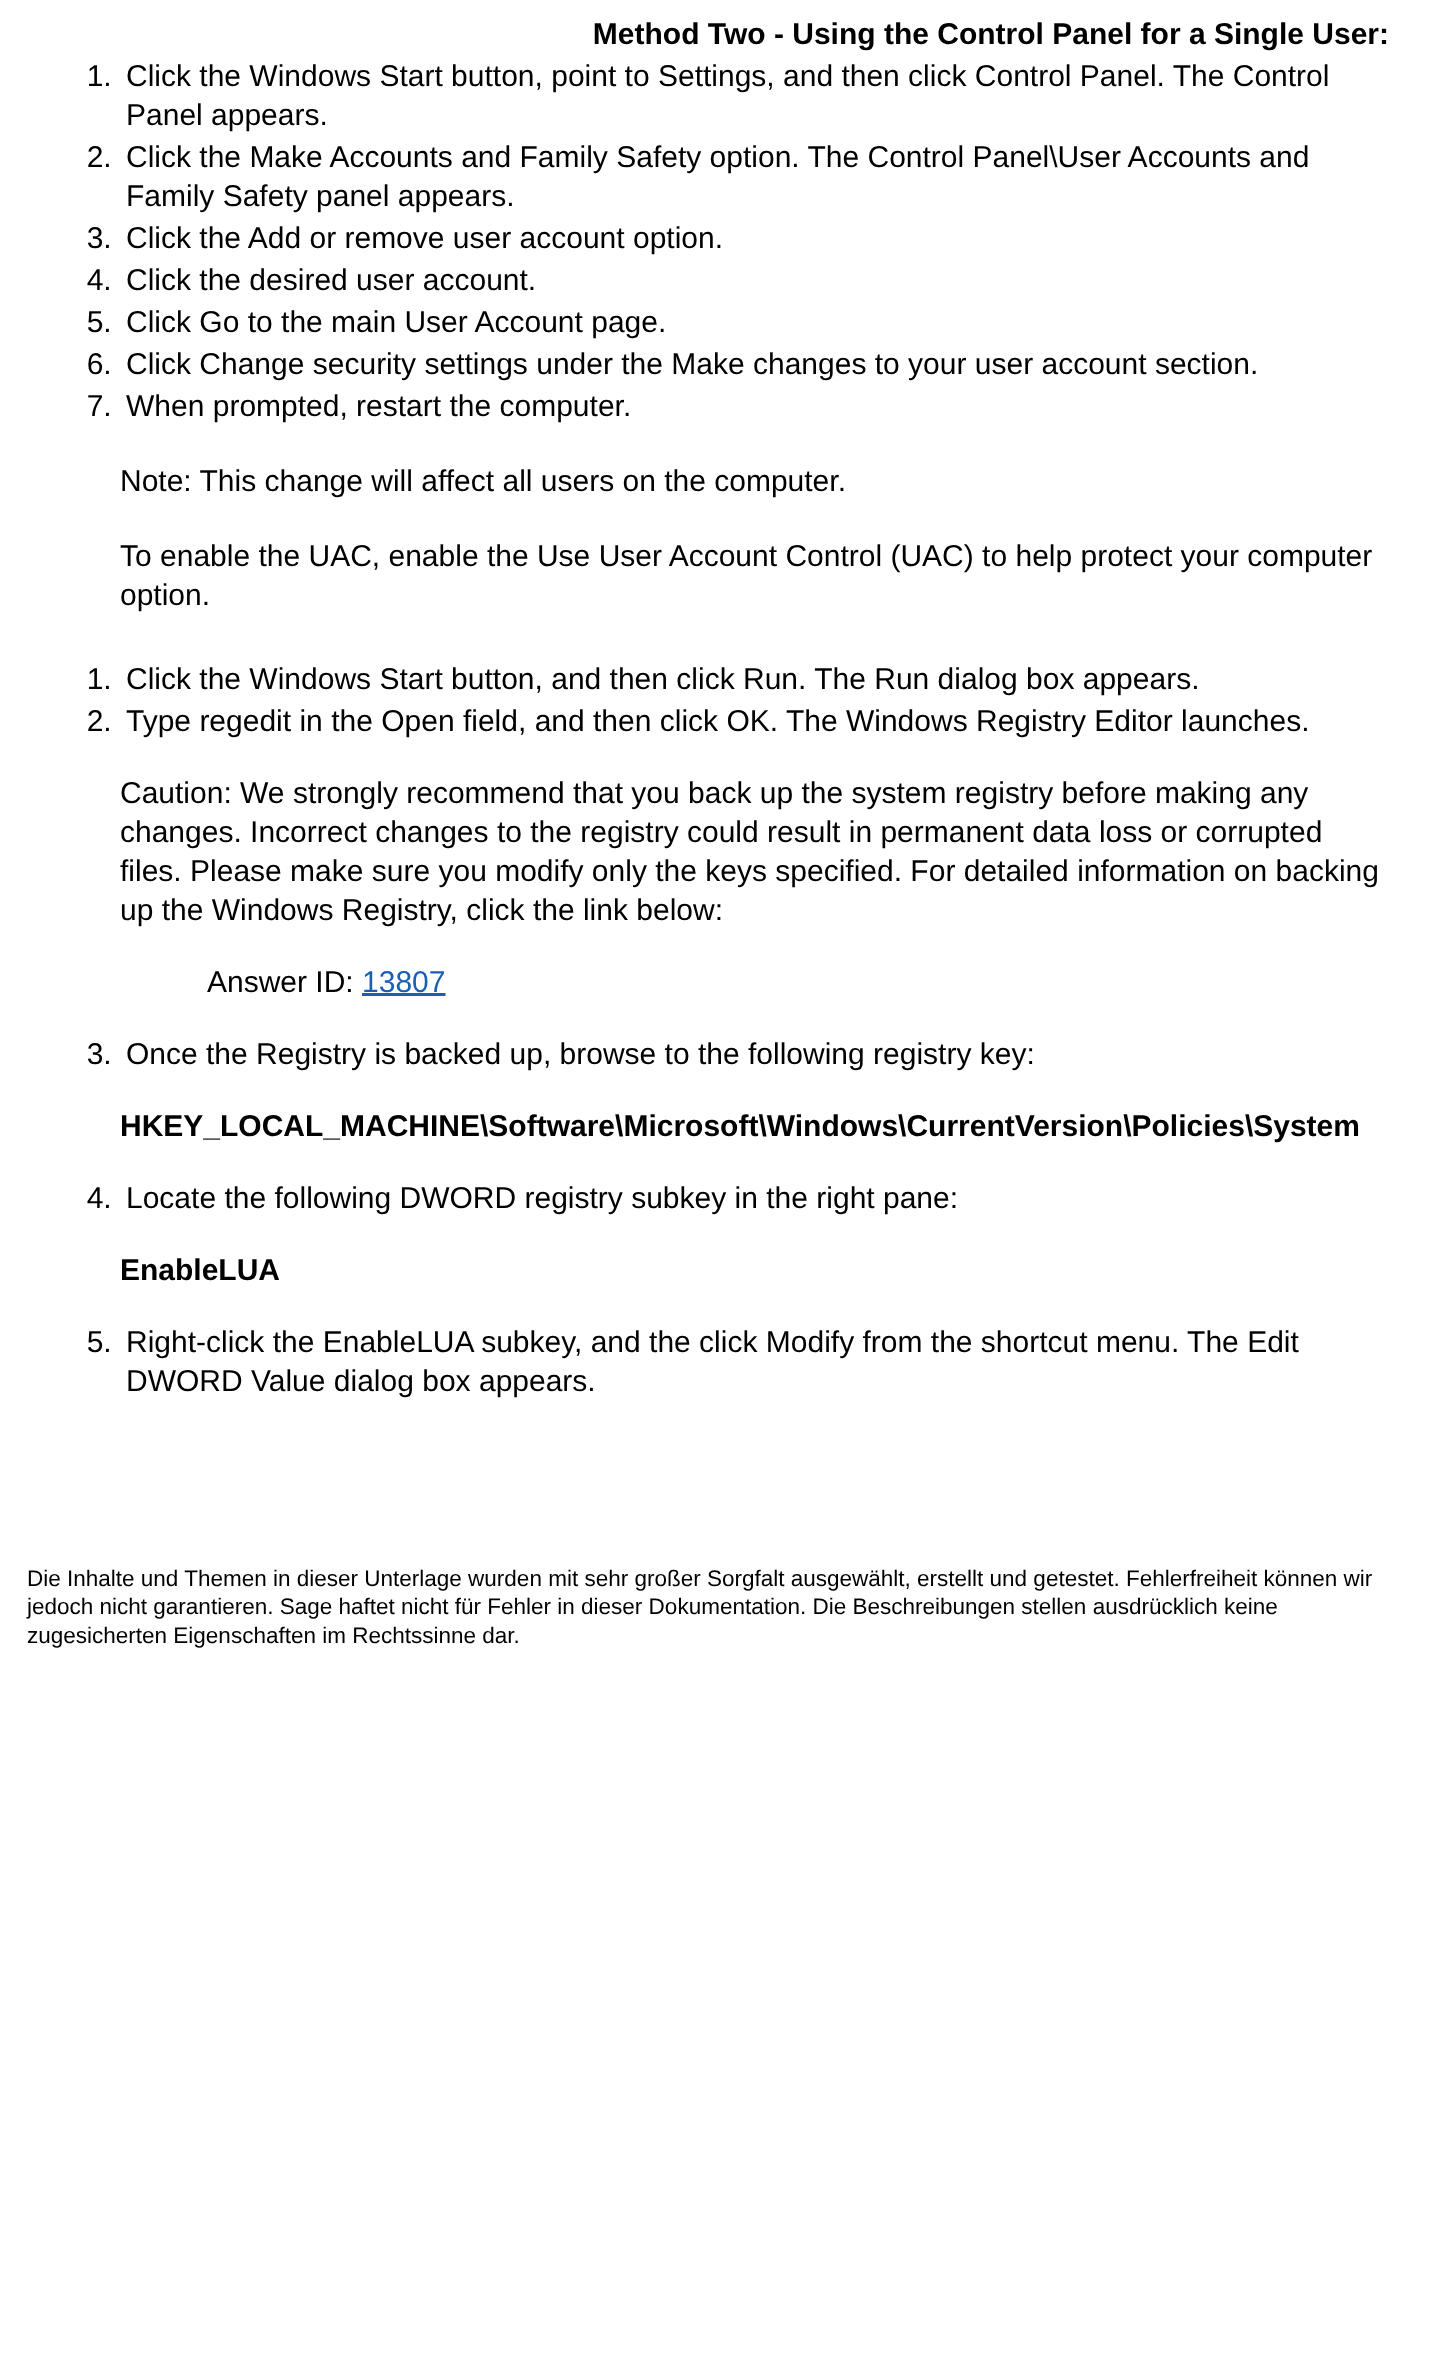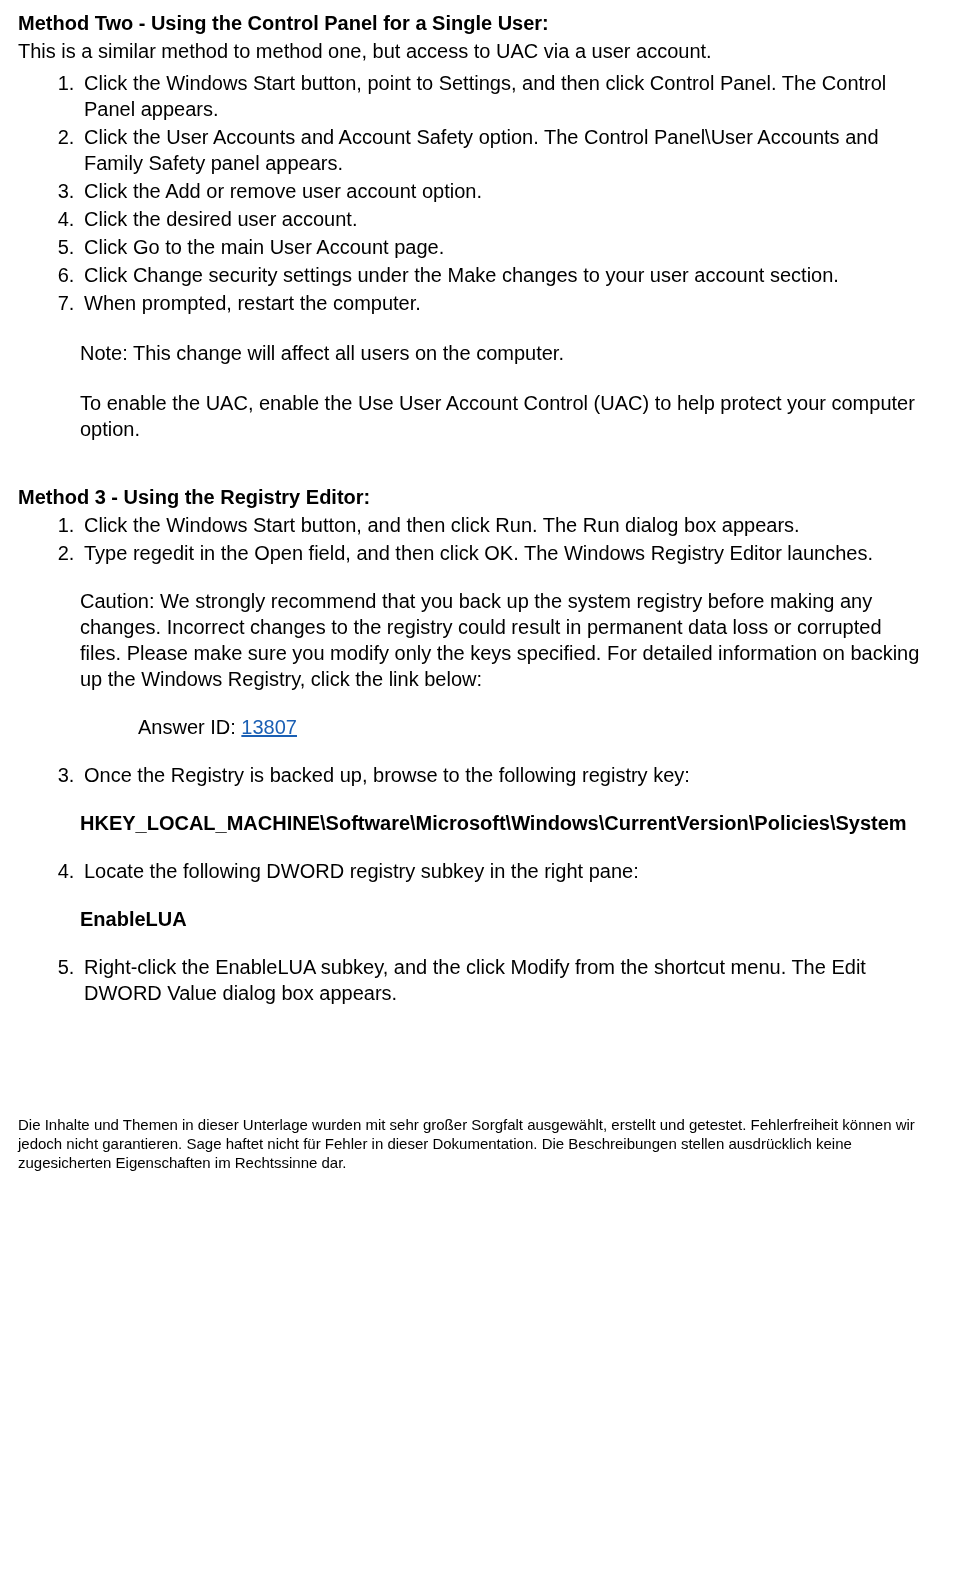--- a/index.html
+++ b/index.html
@@ -11,20 +11,21 @@
     padding: 0;
     background: #fff;
     width: 960px;
   }
   .page {
     padding: 10px 34px 0 18px;
   }
   .heading {
     font-weight: bold;
     margin: 0 0 2px 0;
+    text-align: right;
   }
   .intro {
     margin: 0 0 6px 0;
   }
   ol.steps {
     margin: 0 0 0 0;
     padding-left: 62px;
   }
   ol.steps li {
     margin-bottom: 2px;
@@ -68,28 +69,27 @@
     vertical-align: -1px;
   }
   b { font-weight: normal; }
 </style>
 </head>
 <body>
 
 <div class="page">
 
   <div class="heading">Method Two - Using the Control Panel for a Single User:</div>
-  <div class="intro">This is a similar method to method one, but access to UAC via a user account.</div>
 
   <ol class="steps">
     <li>
       <span>Click the Windows </span><b>Start</b><span> button, point to </span><b>Settings</b><span>, and then click </span><b>Control Panel</b><span>. The </span><b>Control Panel</b><span> appears.</span>
     </li>
     <li>
-      <span>Click the </span><b>User Accounts and Account Safety</b><span> option. The </span><b>Control Panel\User Accounts and Family Safety</b><span> panel appears.</span>
+      <span>Click the </span><b>Make Accounts and Family Safety</b><span> option. The </span><b>Control Panel\User Accounts and Family Safety</b><span> panel appears.</span>
     </li>
     <li>
       <span>Click the </span><b>Add or remove user account</b><span> option.</span>
     </li>
     <li><span>Click the desired user account.</span></li>
     <li>
       <span>Click </span><b>Go to the main User Account page</b><span>.</span>
     </li>
     <li>
       <span>Click </span><b>Change security settings</b><span> under the </span><b>Make changes to your user account</b><span> section.</span>
@@ -98,21 +98,20 @@
   </ol>
 
   <div class="note-block">
     <b>Note:</b><span> This change will affect all users on the computer.</span>
   </div>
 
   <div class="enable-block">
     <span>To enable the UAC, enable the </span><b>Use User Account Control (UAC) to help protect your computer</b><span> option.</span>
   </div>
 
-  <div class="heading section-gap">Method 3 - Using the Registry Editor:</div>
 
   <ol class="steps">
     <li>
       <span>Click the Windows </span><b>Start</b><span> button, and then click </span><b>Run</b><span>. The </span><b>Run</b><span> dialog box appears.</span>
     </li>
     <li>
       <span>Type </span><b>regedit</b><span> in the </span><b>Open</b><span> field, and then click </span><b>OK</b><span>. The Windows </span><b>Registry Editor</b><span> launches.</span>
     </li>
   </ol>
 

